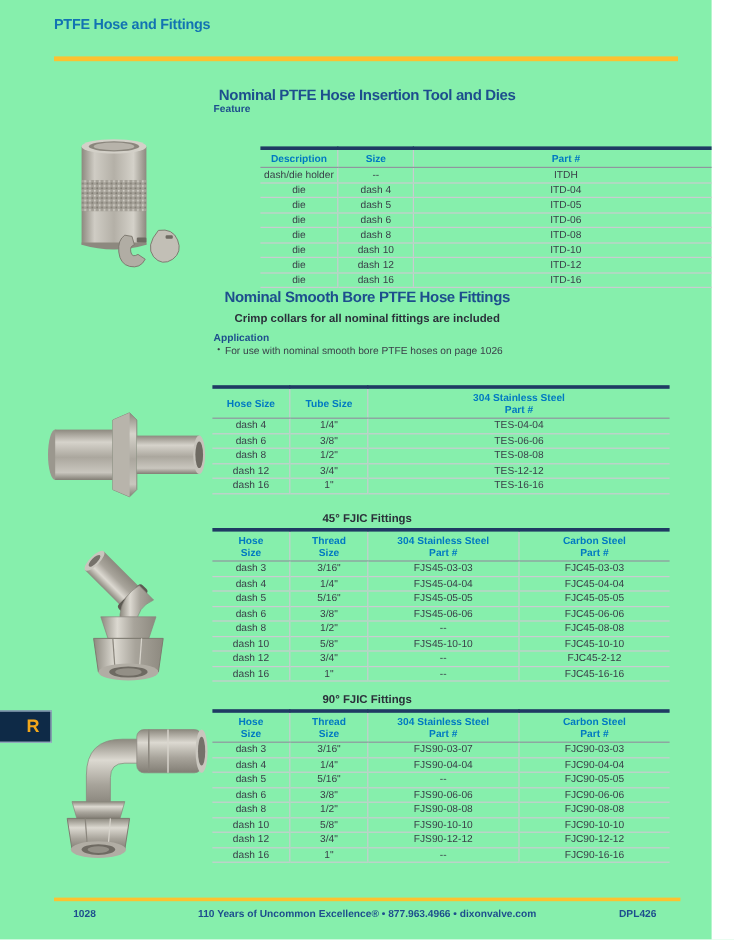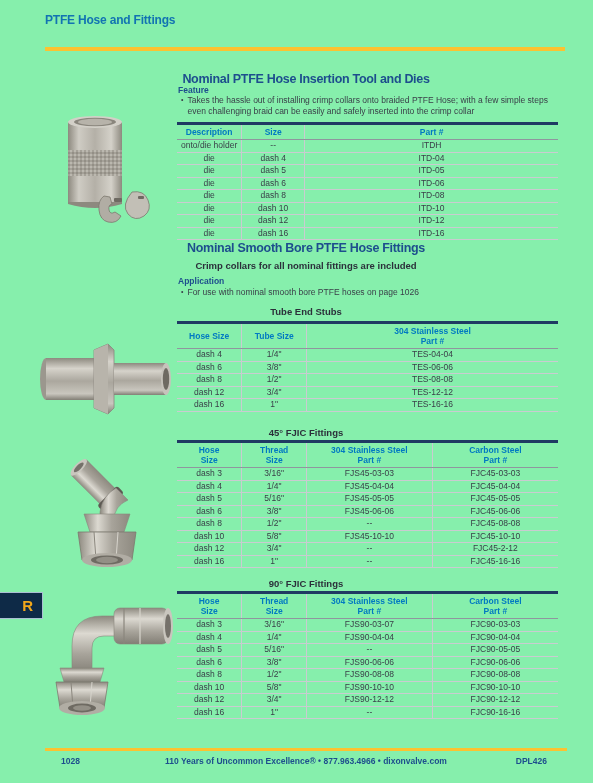--- a/index.html
+++ b/index.html
@@ -41,21 +41,21 @@
     position:absolute;left:181px;width:380px;font-size:8.5px;line-height:10.5px;
     color:#3a4049;display:flex;gap:4px;
   }
   .b-feature{top:95px;}
   .b-application{top:287px;}
   .bullet-dot{font-size:7px;line-height:10.5px;}
   table.cat{
     position:absolute;left:177px;width:381px;border-collapse:collapse;table-layout:fixed;
     font-size:8.5px;color:#3a4049;border-top:3px solid #1f3a63;
   }
-  .t1{top:122px;}
+  .t1{top:122px;margin-left:40px;}
   .t2{top:321px;}
   .t3{top:440px;}
   .t4{top:591px;}
   table.cat th{
     color:#0079c2;font-weight:bold;border-bottom:1px solid #8f969e;
     padding:2px 1px;white-space:pre-line;line-height:10px;text-align:center;
   }
   table.cat td{
     border-bottom:1px solid #c9ccd0;text-align:center;padding:1px 0;line-height:9.5px;
     overflow:hidden;white-space:nowrap;
@@ -82,40 +82,36 @@
 </head>
 <body>
 
 <div class="page">
 
   <div class="page-header">PTFE Hose and Fittings</div>
   <div class="rule top-rule"></div>
 
   <div class="sec-title s1-title">Nominal PTFE Hose Insertion Tool and Dies</div>
   <div class="subhead feature-head">Feature</div>
-  <div class="bullet-line b-feature">
-    <span class="bullet-dot">•</span>
-    <span>Takes the hassle out of installing crimp collars onto braided PTFE Hose; with a few simple steps even challenging braid can be easily and safely inserted into the crimp collar</span>
-  </div>
   <table class="cat t1">
       <colgroup>
         <col style="width: 17%;">
         <col style="width: 16.5%;">
         <col style="width: 66.5%;">
       </colgroup>
       <thead>
         <tr>
           <th>Description</th>
           <th>Size</th>
           <th>Part #</th>
         </tr>
       </thead>
       <tbody>
         <tr>
-          <td>onto/die holder</td>
+          <td>dash/die holder</td>
           <td>--</td>
           <td>ITDH</td>
         </tr>
         <tr>
           <td>die</td>
           <td>dash 4</td>
           <td>ITD-04</td>
         </tr>
         <tr>
           <td>die</td>
@@ -151,21 +147,20 @@
     </table>
 
   <div class="sec-title s2-title">Nominal Smooth Bore PTFE Hose Fittings</div>
   <div class="sub-bold s2-subtitle">Crimp collars for all nominal fittings are included</div>
   <div class="subhead application-head">Application</div>
   <div class="bullet-line b-application">
     <span class="bullet-dot">•</span>
     <span>For use with nominal smooth bore PTFE hoses on page 1026</span>
   </div>
 
-  <div class="mini-title mt-stubs">Tube End Stubs</div>
   <table class="cat t2">
       <colgroup>
         <col style="width: 17%;">
         <col style="width: 17%;">
         <col style="width: 66%;">
       </colgroup>
       <thead>
         <tr>
           <th>Hose Size</th>
           <th>Tube Size</th>

